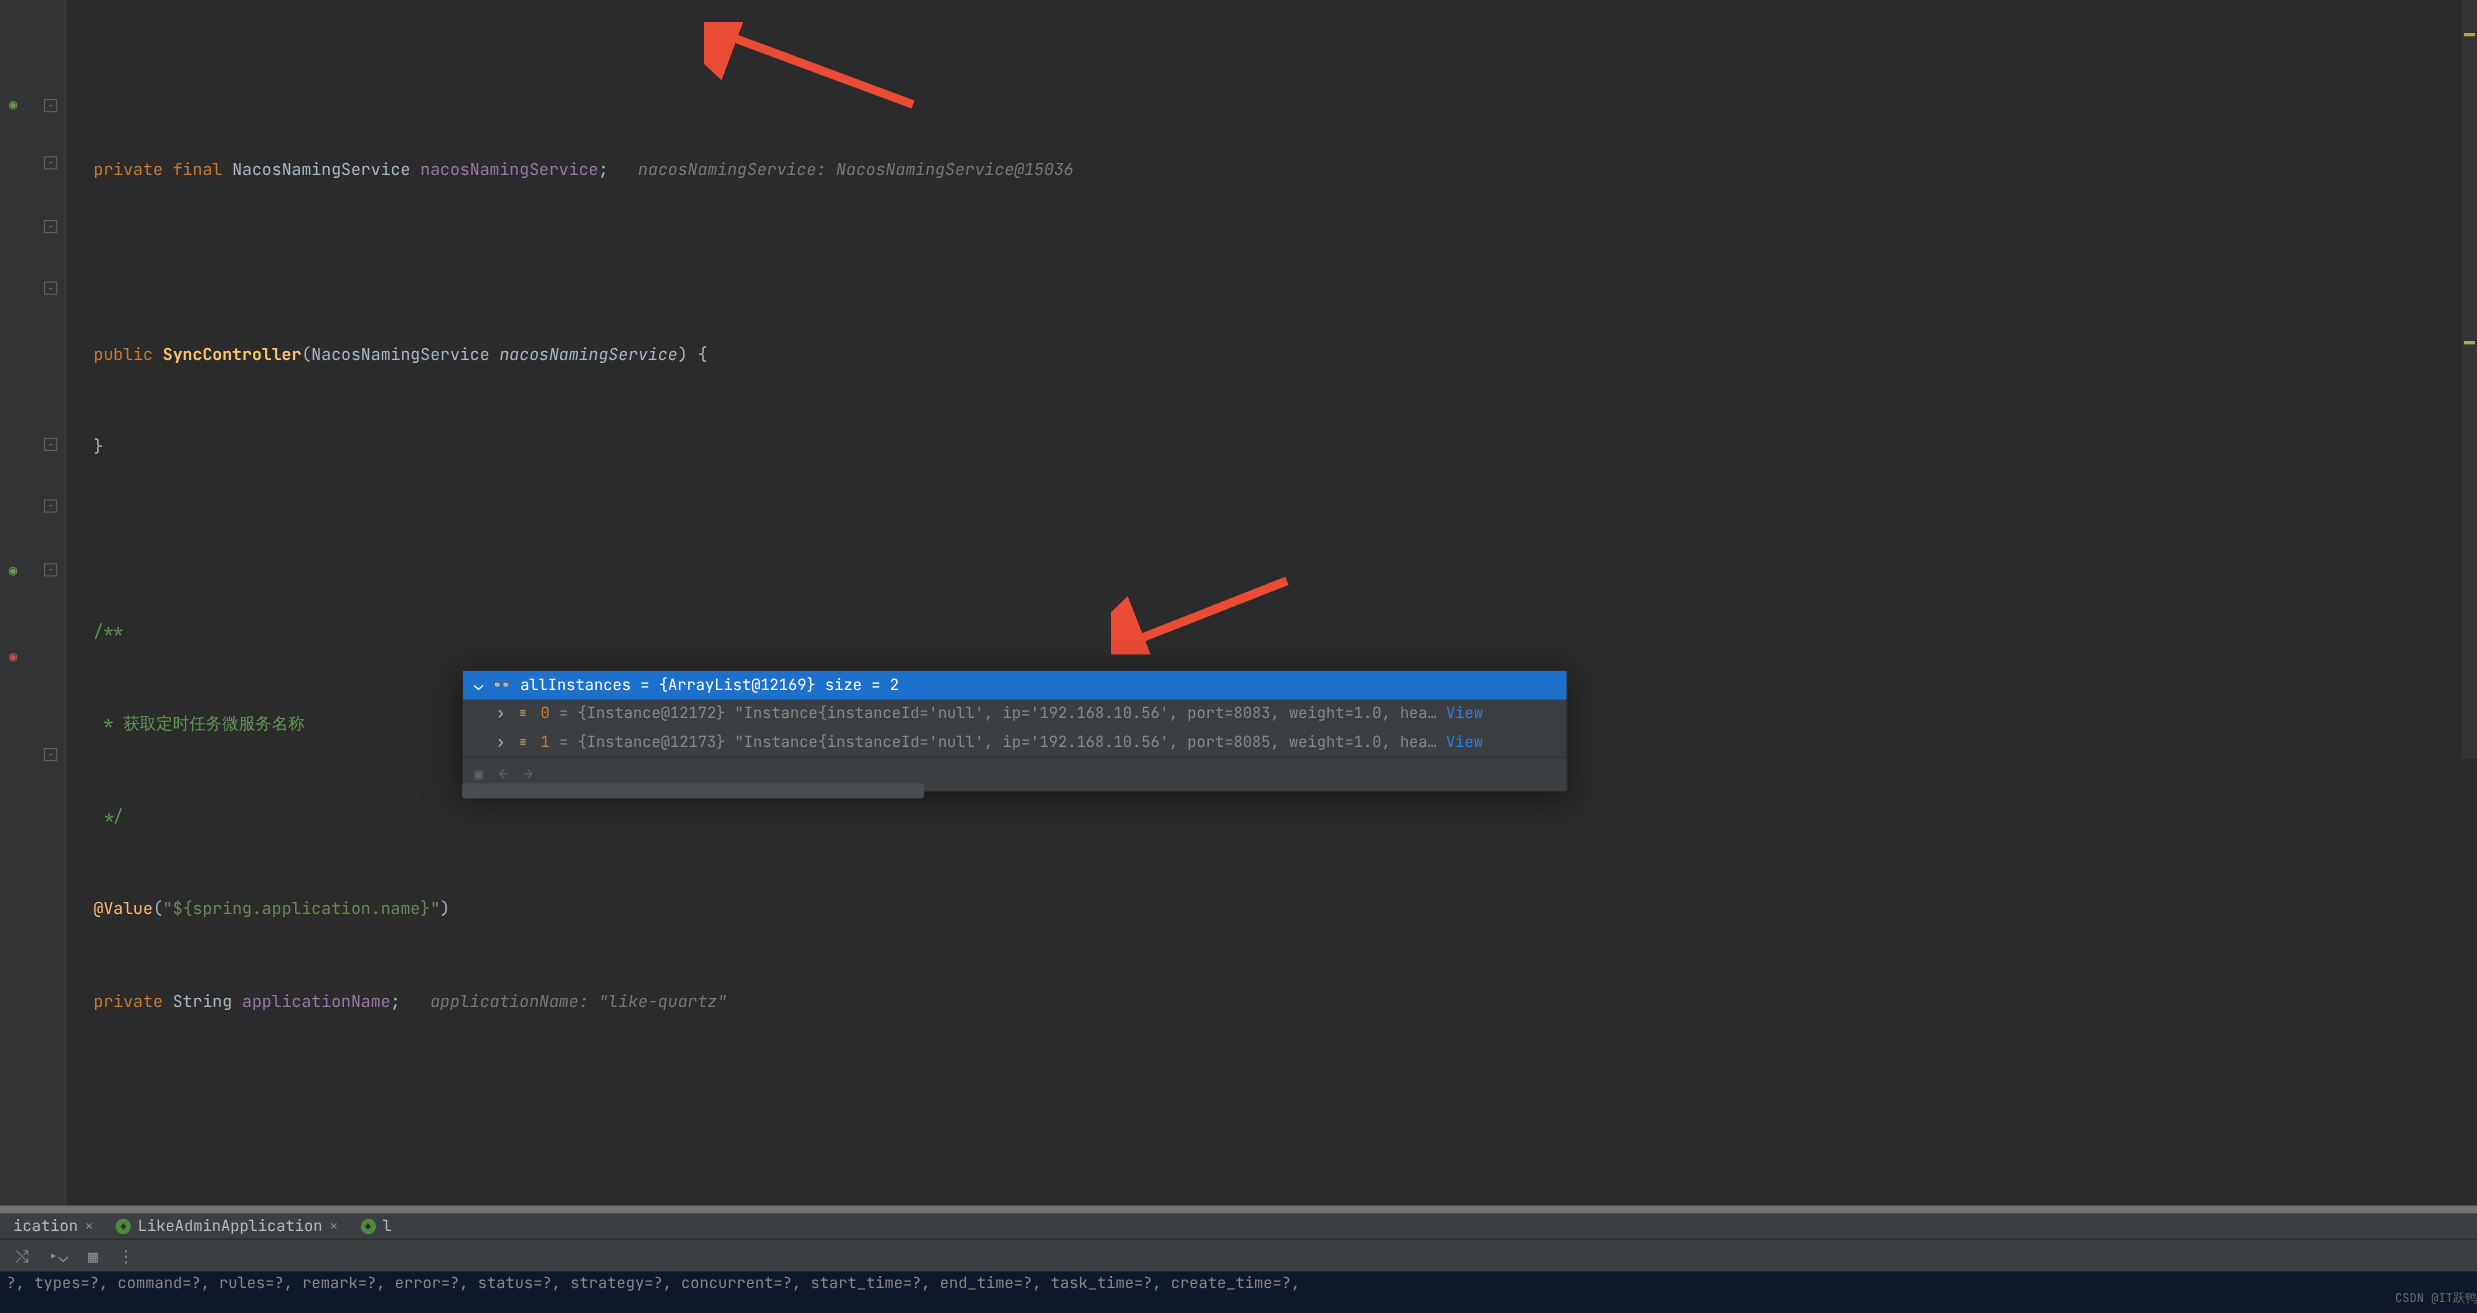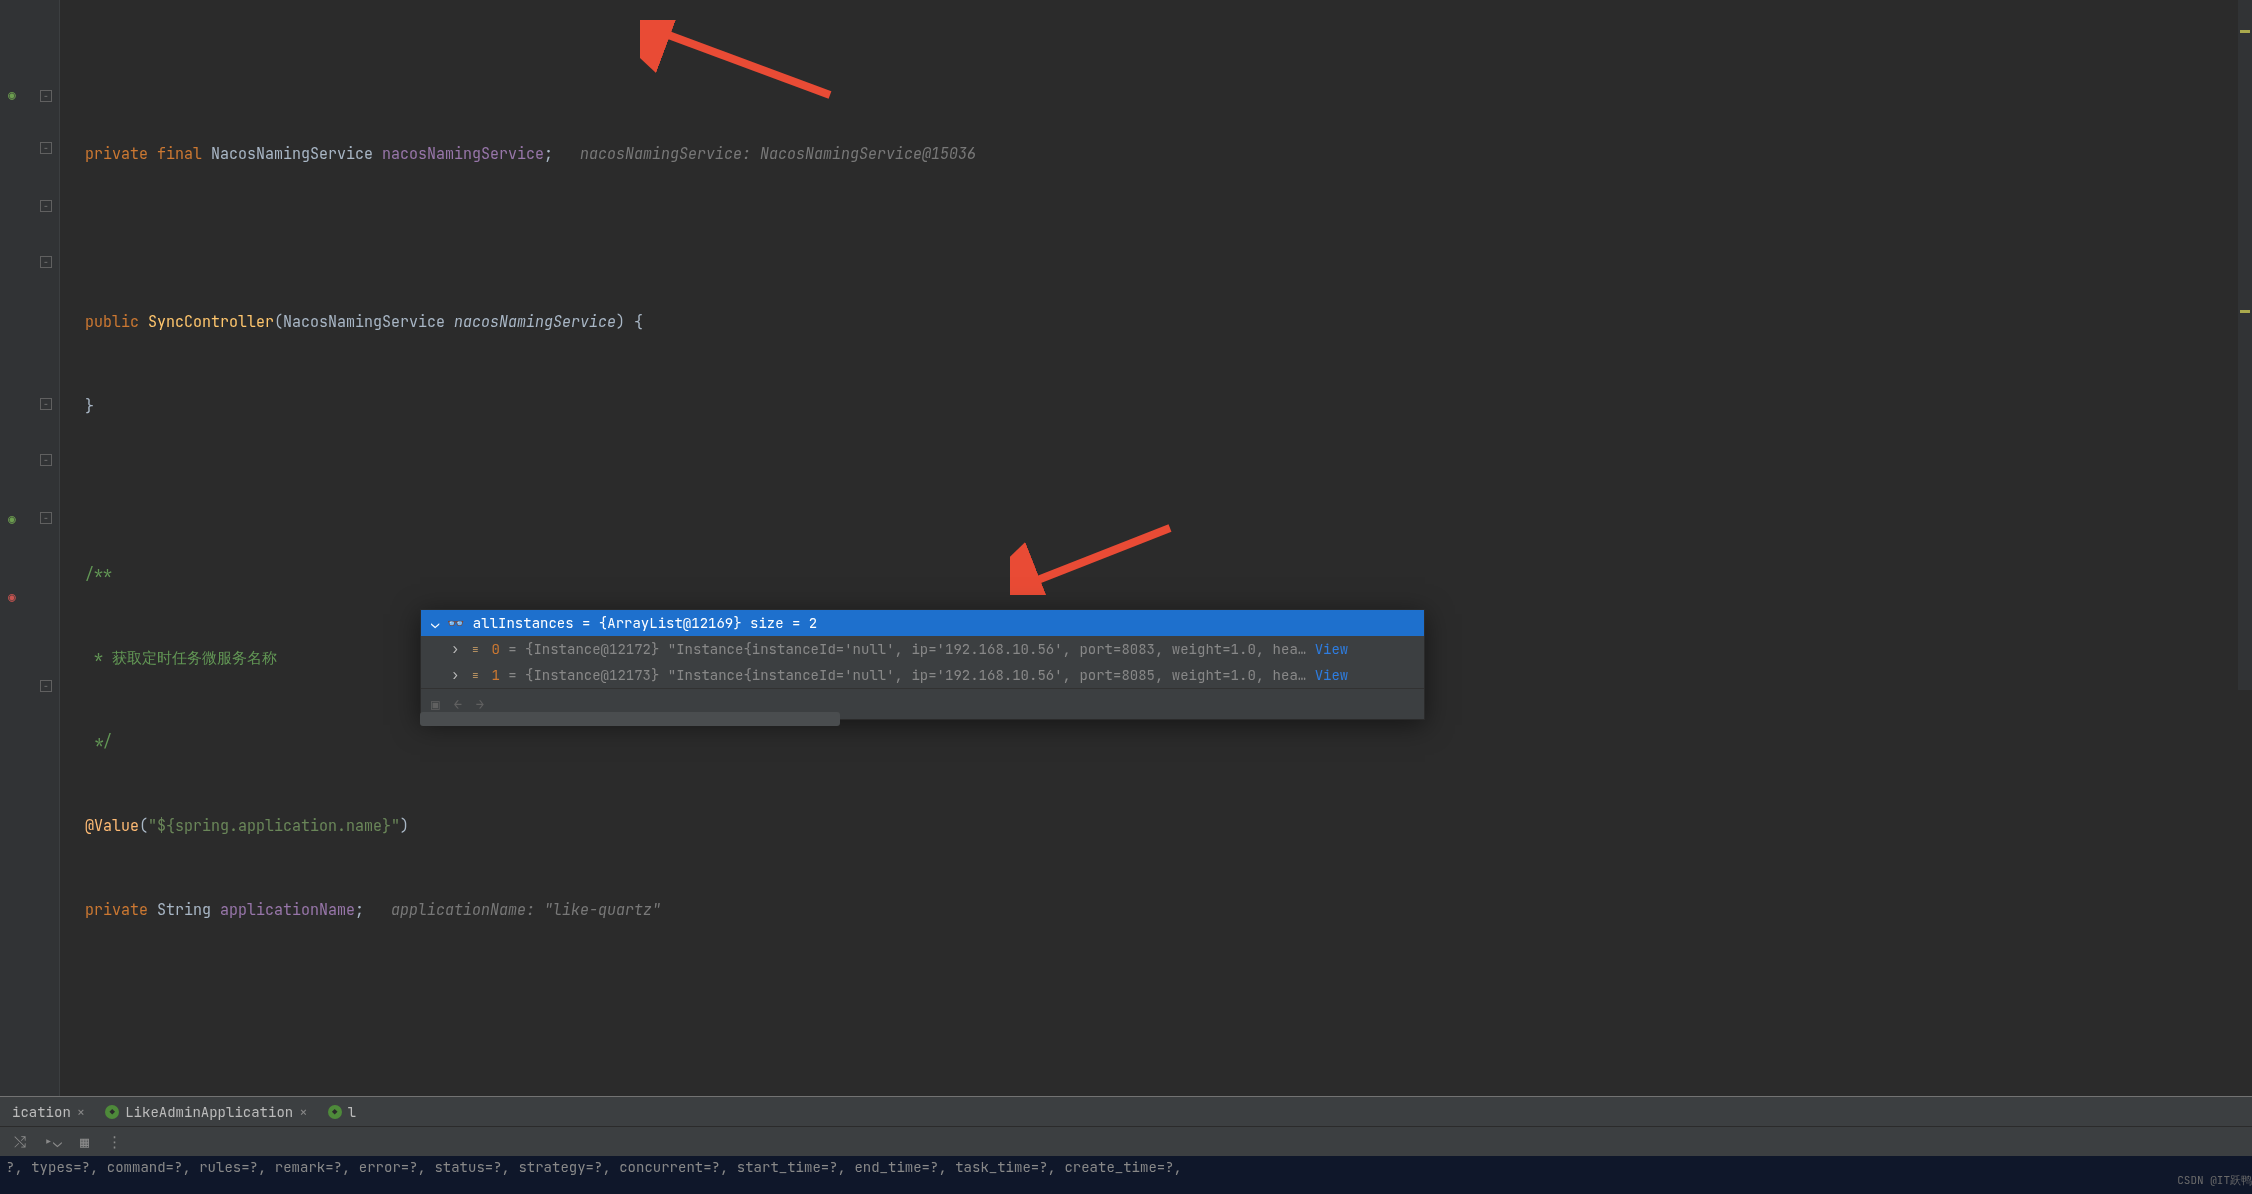--- a/index.html
+++ b/index.html
@@ -54,21 +54,21 @@
   left: 60px;
   top: 0;
   right: 0;
   white-space: pre;
   line-height: 28px;
 }
 .line { height: 28px; padding-left: 25px; }
 .kw { color: #cc7832; }
 .param { font-style: italic; }
 .field { color: #9876aa; }
-.method { color: #ffc66d; }
+.method { color: #ffc66d; font-weight: bold; }
 .str { color: #6a8759; }
 .comment-doc { color: #629755; }
 .hint { color: #787878; font-style: italic; }
 .anno { color: #fdba74; }
 
 .arrow1 {
   position: absolute;
   left: 640px;
   top: 20px;
   width: 200px;
@@ -140,21 +140,21 @@
 
 .tabs {
   position: absolute;
   left: 0;
   bottom: 68px;
   height: 30px;
   display: flex;
   align-items: center;
   background: #3c3f41;
   width: 100%;
-  border-top: 1px solid #737373;
+  border-top: 7px solid #737373;
   padding-left: 4px;
   gap: 4px;
 }
 .tab {
   display: flex;
   align-items: center;
   gap: 6px;
   padding: 4px 8px;
   color: #bbb;
   font-size: 14px;

